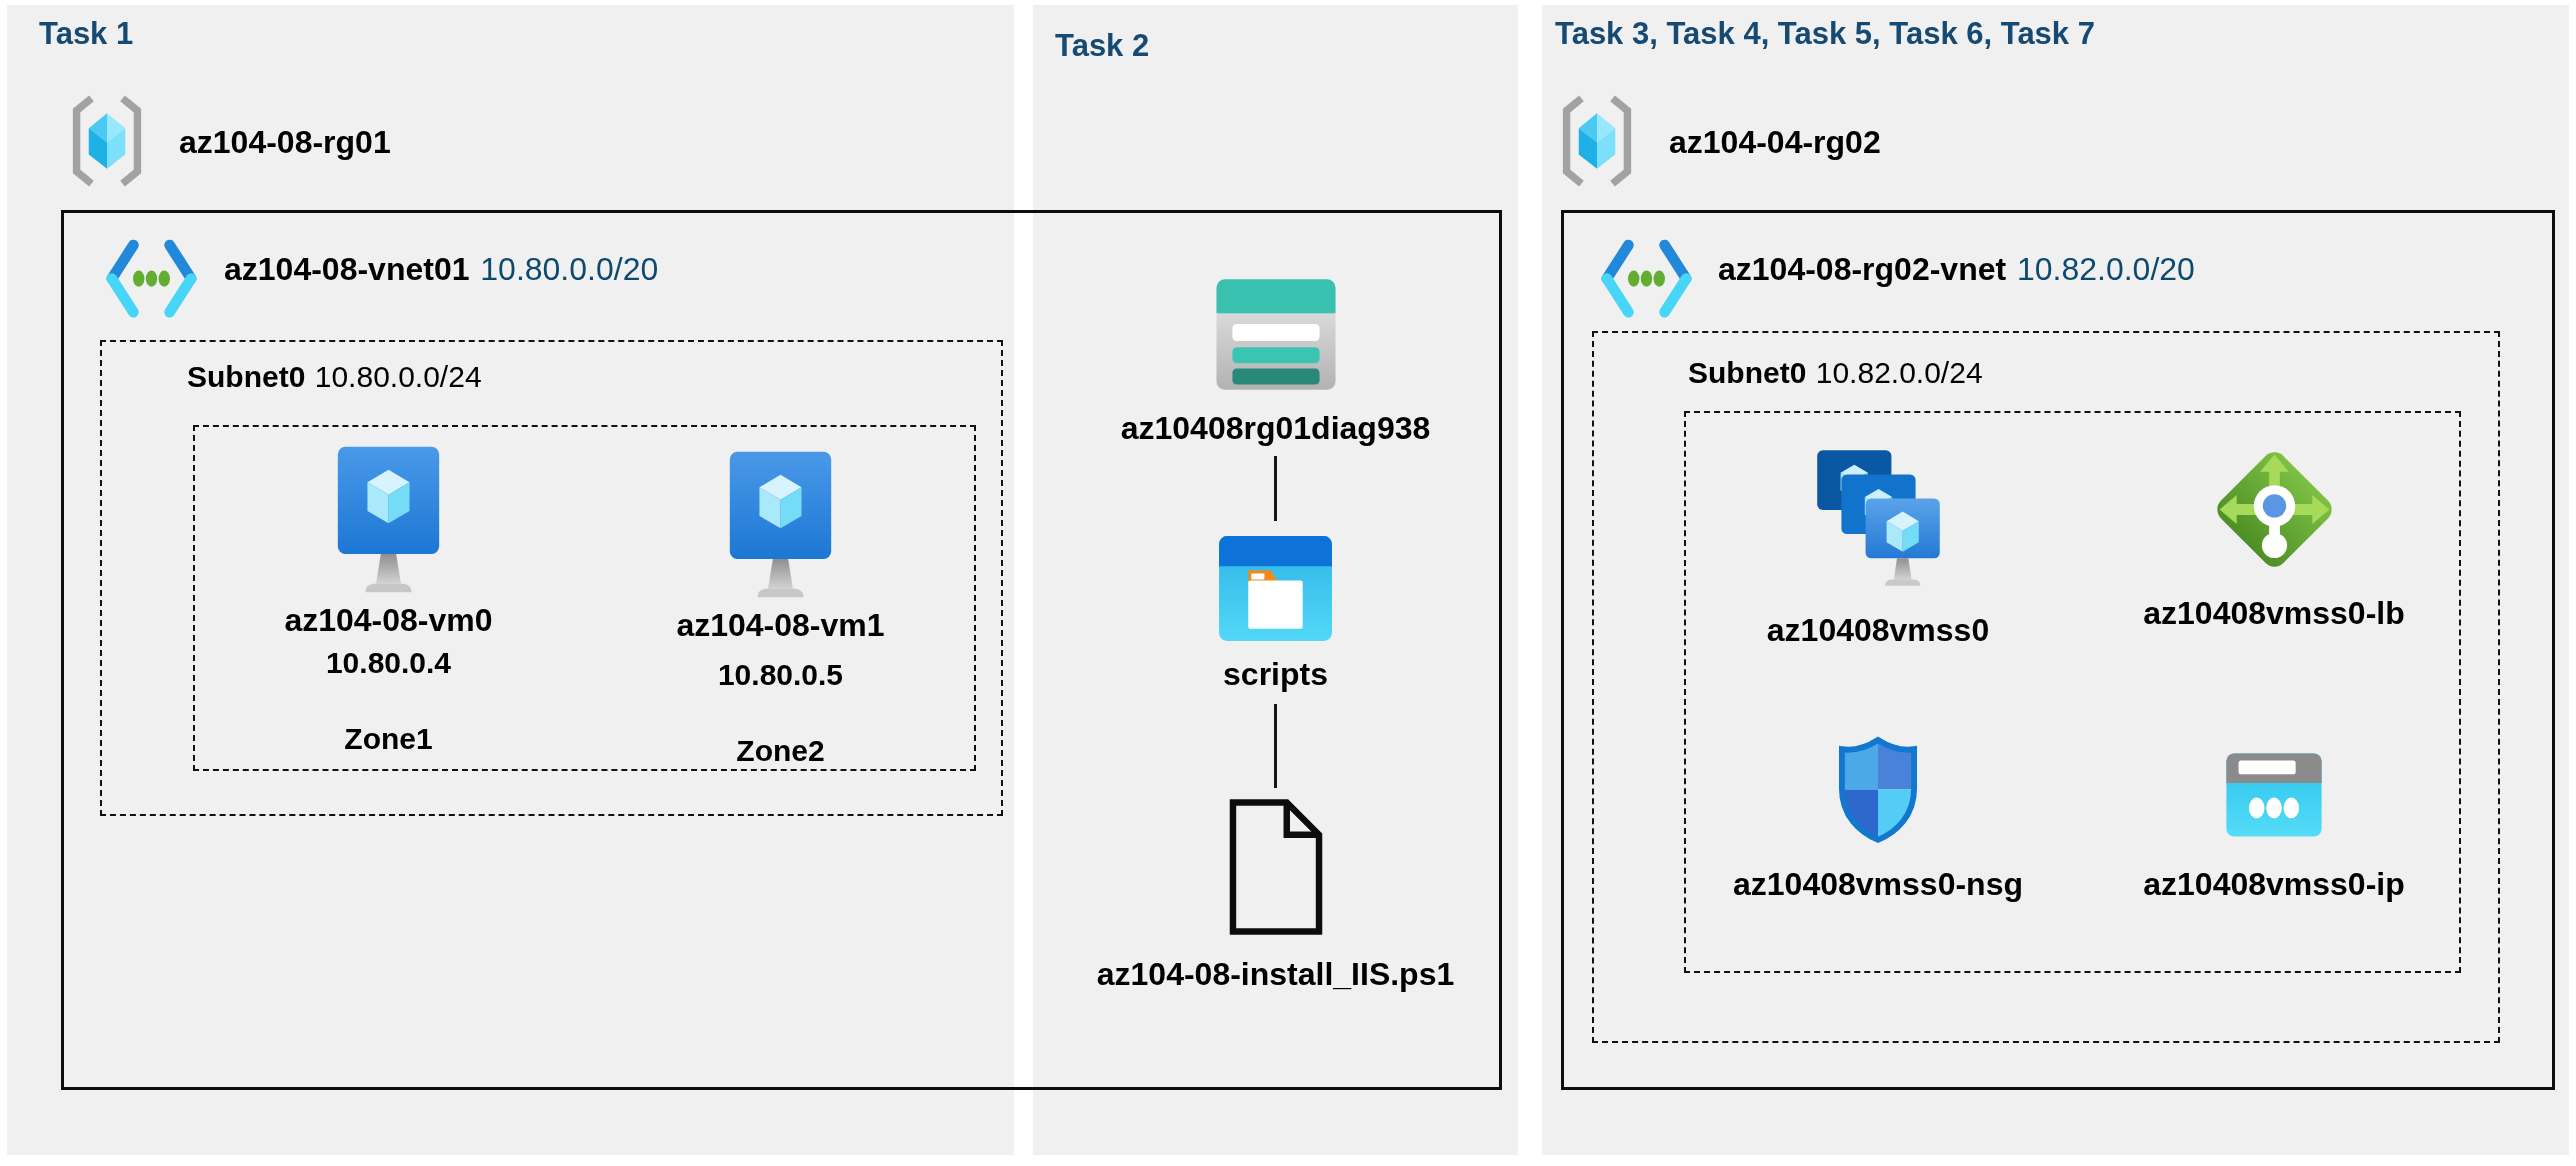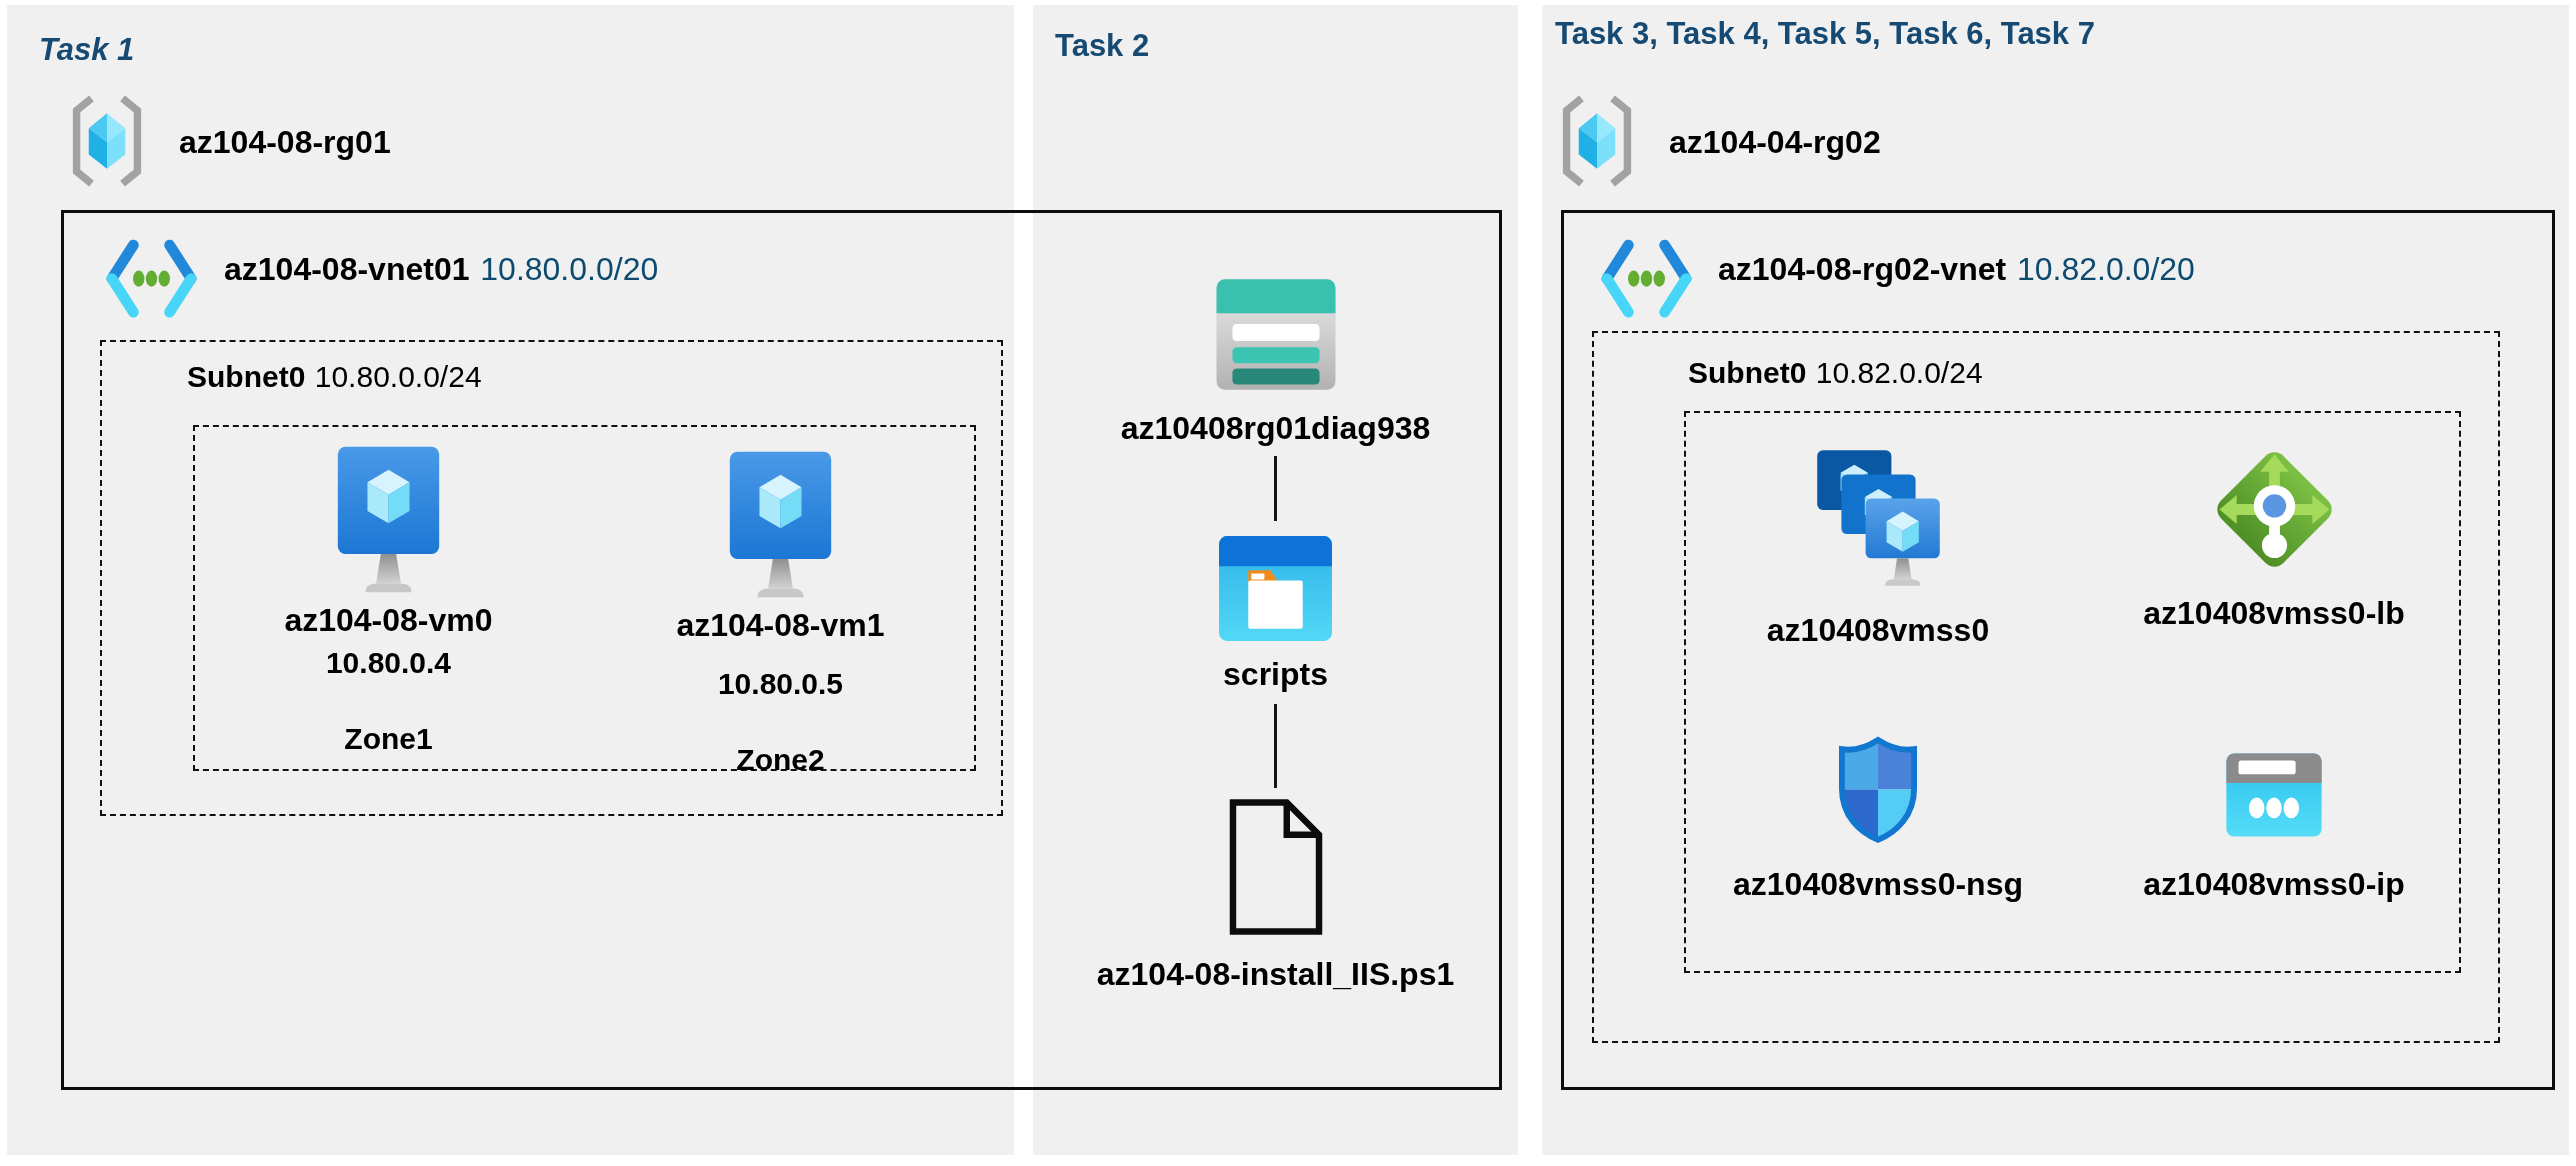--- a/index.html
+++ b/index.html
@@ -20,21 +20,21 @@
   .vline { width:2.7px; background:#151515; }
   .stack { position:absolute; display:flex; flex-direction:column; align-items:center; z-index:5; }
 </style>
 </head>
 <body>
 
 <div class="panel" style="left:6.7px; width:1007px;"></div>
 <div class="panel" style="left:1033px; width:485px;"></div>
 <div class="panel" style="left:1542px; width:1027px;"></div>
 
-<div class="abs title" style="left:39px; top:32px;font-style:italic;">Task 1</div>
+<div class="abs title" style="left:39px; top:16px;">Task 1</div>
 <div class="abs title" style="left:1055px; top:28px;">Task 2</div>
 <div class="abs title" style="left:1555px; top:16px;">Task 3, Task 4, Task 5, Task 6, Task 7</div>
 
 <div class="rgrow" style="left:63px; top:93px;">
   <span>
     <svg width="88" height="96" viewBox="0 0 130 142">
       <path d="M42 8 L20 26 L20 116 L42 134" stroke="#a2a2a2" stroke-width="11" fill="none"></path>
       <path d="M88 8 L110 26 L110 116 L88 134" stroke="#a2a2a2" stroke-width="11" fill="none"></path>
       <polygon points="65,30 38,52 65,73" fill="#4cc9f2"></polygon>
       <polygon points="65,30 92,52 65,73" fill="#97e8fc"></polygon>
@@ -136,21 +136,21 @@
     <svg width="115" height="153" viewBox="0 0 120 160">
       <rect x="7" y="4" width="106" height="112" rx="8" fill="url(#gvm)"></rect>
       <polygon points="60,28 38,41 60,54 82,41" fill="#d7f3fd"></polygon>
       <polygon points="38,41 60,54 60,84 38,71" fill="#a9e9f9"></polygon>
       <polygon points="82,41 60,54 60,84 82,71" fill="#74dcf6"></polygon>
       <polygon points="52,116 68,116 73,147 47,147" fill="url(#gstand)"></polygon>
       <path d="M36,156 q0,-9 12,-9 h24 q12,0 12,9 z" fill="#c7c7c7"></path>
     </svg>
   </span>
   <span class="name" style="margin-top:4px;">az104-08-vm1</span>
-  <span class="plain" style="margin-top:23px;">10.80.0.5</span>
+  <span class="plain" style="margin-top:14px;">10.80.0.5</span>
   <span class="subname" style="margin-top:42px;">Zone2</span>
 </div>
 
 <div class="stack" style="left:1033px; top:275px; width:485px;">
   <span>
     <svg width="128" height="119" viewBox="0 0 120 112">
       <defs>
         <linearGradient id="gstor" x1="0" y1="0" x2="0" y2="1">
           <stop offset="0" stop-color="#ebebeb"></stop>
             <stop offset="1" stop-color="#b2b2b2"></stop>

